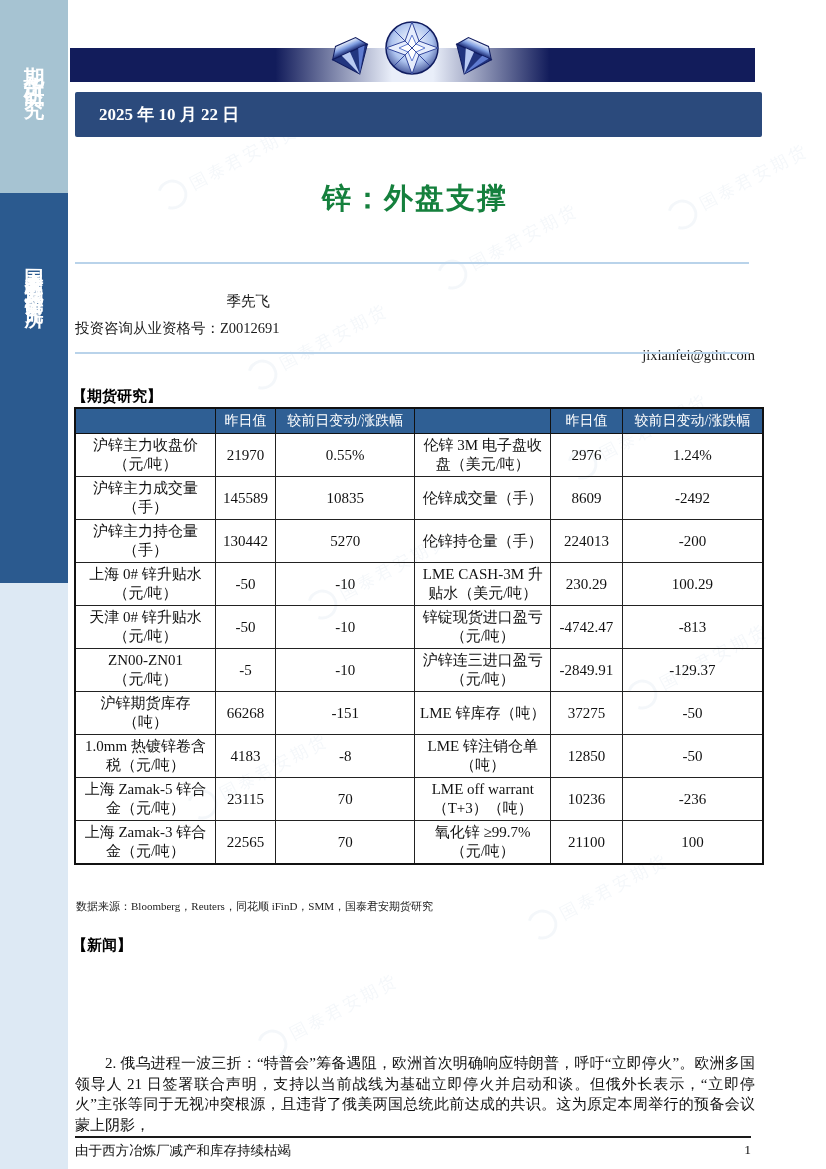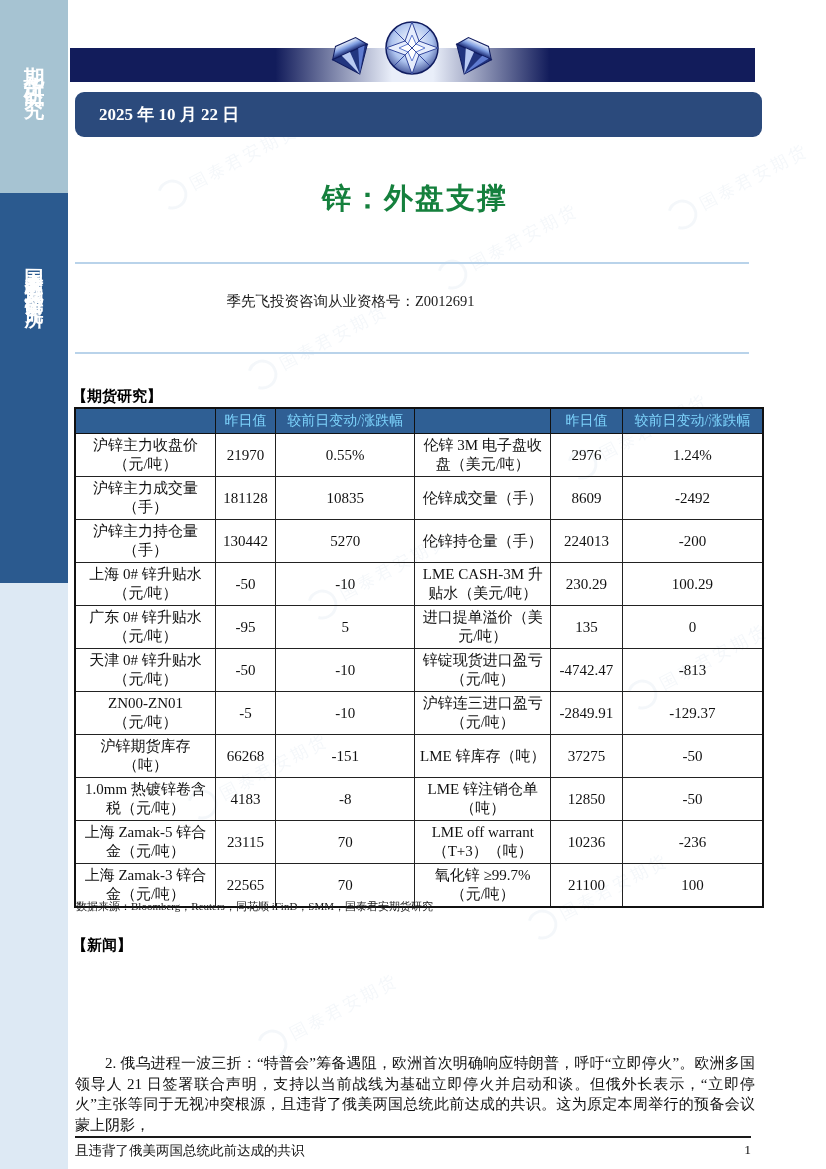--- a/index.html
+++ b/index.html
@@ -13,35 +13,35 @@
   .sidebar-mid{height:390px;background:#2b5a8f;display:flex;justify-content:center;box-sizing:border-box;padding-top:60px;}
   .sidebar-bottom{height:586px;background:#dde9f4;}
   .vtext{writing-mode:vertical-rl;text-orientation:upright;color:#ffffff;font-weight:bold;}
   .vtext.top{font-size:21px;letter-spacing:10px;}
   .vtext.mid{font-size:19px;letter-spacing:5px;}
   
   .content{position:absolute;left:68px;top:0;width:758px;height:1169px;}
   .band{position:absolute;top:48px;left:2px;width:685px;height:34px;
     background:linear-gradient(90deg,#121c5b 0%,#121c5b 30%,#e9eef9 47%,#e9eef9 53%,#121c5b 70%,#121c5b 100%);}
   .diamond-logo{position:absolute;top:18px;left:246px;width:196px;height:68px;}
-  .date-bar{position:absolute;top:92px;left:7px;width:687px;height:45px;background:#2b4a7c;border-radius:9px;
+  .date-bar{position:absolute;top:92px;left:7px;width:687px;height:45px;background:#2b4a7c;border-radius:2px;
     color:#ffffff;font-size:17px;font-weight:bold;display:flex;align-items:center;padding-left:24px;box-sizing:border-box;}
   .title{position:absolute;top:179px;left:0;width:694px;text-align:center;font-size:29px;font-weight:bold;color:#15803d;letter-spacing:2px;}
   .rule-light{position:absolute;left:7px;width:674px;height:2px;background:#b9d3ea;}
   .rule1{top:262px;} .rule2{top:352px;}
   .authors{position:absolute;top:288px;left:7px;width:680px;font-size:14.5px;color:#1a1a1a;}
-  .author-row{display:flex;line-height:27px;}
+  .author-row{display:flex;line-height:27px;flex-direction:column;}
   .a-name{width:195px;text-align:right;}
   .a-cred{width:295px;text-align:left;}
   .a-email{flex:1;text-align:right;}
   .section-label{position:absolute;left:4px;font-size:15px;font-weight:bold;color:#000;}
   .sec-fund{top:387px;} .sec-news{top:936px;}
   
   table.fund{position:absolute;top:407px;left:6px;width:690px;border-collapse:collapse;border:2px solid #111;}
-  table.fund th{background:#2f5f94;color:#7dd3fc;font-weight:normal;font-size:14px;height:22px;border:1px solid #111;padding:1px 2px;}
+  table.fund th{background:#2f5f94;color:#ffffff;font-weight:normal;font-size:14px;height:22px;border:1px solid #111;padding:1px 2px;}
   table.fund td{border:1px solid #222;font-size:15px;line-height:19px;padding:2px 2px;text-align:center;vertical-align:middle;}
   td.lab{white-space:pre-line;}
   
   .source{position:absolute;top:899px;left:8px;font-size:11px;color:#222;}
   .news-p{position:absolute;left:7px;width:680px;font-size:15px;line-height:20.5px;text-align:justify;text-indent:2em;margin:0;}
   .p1{top:962px;} .p2{top:1053px;}
   
   .footer-rule{position:absolute;top:1136px;left:7px;width:676px;height:2px;background:#1a1a1a;}
   .footer-row{position:absolute;top:1142px;left:7px;width:676px;display:flex;justify-content:space-between;font-size:13.5px;color:#111;}
   
@@ -148,20 +148,21 @@
   </div>
 
   <div class="title">锌：外盘支撑</div>
 
   <div class="rule-light rule1"></div>
 
   <div class="authors">
     <div class="author-row">
       <span class="a-name">季先飞</span>
       <span class="a-cred">投资咨询从业资格号：Z0012691</span>
+      <span class="a-email">jixianfei@gtht.com</span>
     </div>
   </div>
 
   <div class="rule-light rule2"></div>
 
   <div class="section-label sec-fund">【期货研究】</div>
 
   <table class="fund">
     <colgroup>
       <col style="width:141px">
@@ -188,21 +189,21 @@
           <td>21970</td>
           <td>0.55%</td>
           <td class="lab">伦锌 3M 电子盘收
 盘（美元/吨）</td>
           <td>2976</td>
           <td>1.24%</td>
         </tr>
       <tr>
           <td class="lab">沪锌主力成交量
 （手）</td>
-          <td>181128</td>
+          <td>145589</td>
           <td>10835</td>
           <td class="lab">伦锌成交量（手）</td>
           <td>8609</td>
           <td>-2492</td>
         </tr>
       <tr>
           <td class="lab">沪锌主力持仓量
 （手）</td>
           <td>130442</td>
           <td>5270</td>
@@ -212,30 +213,20 @@
         </tr>
       <tr>
           <td class="lab">上海 0# 锌升贴水
 （元/吨）</td>
           <td>-50</td>
           <td>-10</td>
           <td class="lab">LME CASH-3M 升
 贴水（美元/吨）</td>
           <td>230.29</td>
           <td>100.29</td>
-        </tr>
-      <tr>
-          <td class="lab">广东 0# 锌升贴水
-（元/吨）</td>
-          <td>-95</td>
-          <td>5</td>
-          <td class="lab">进口提单溢价（美
-元/吨）</td>
-          <td>135</td>
-          <td>0</td>
         </tr>
       <tr>
           <td class="lab">天津 0# 锌升贴水
 （元/吨）</td>
           <td>-50</td>
           <td>-10</td>
           <td class="lab">锌锭现货进口盈亏
 （元/吨）</td>
           <td>-4742.47</td>
           <td>-813</td>
@@ -292,17 +283,17 @@
     </tbody>
   </table>
 
   <div class="source">数据来源：Bloomberg，Reuters，同花顺 iFinD，SMM，国泰君安期货研究</div>
 
   <div class="section-label sec-news">【新闻】</div>
   <p class="news-p p2">2. 俄乌进程一波三折：“特普会”筹备遇阻，欧洲首次明确响应特朗普，呼吁“立即停火”。欧洲多国领导人 21 日签署联合声明，支持以当前战线为基础立即停火并启动和谈。但俄外长表示，“立即停火”主张等同于无视冲突根源，且违背了俄美两国总统此前达成的共识。这为原定本周举行的预备会议蒙上阴影，</p>
 
   <div class="footer-rule"></div>
   <div class="footer-row">
-    <span>且违背了俄美两国总统此前达成的共识</span>
+    <span>由于西方冶炼厂减产和库存持续枯竭</span>
     <span>1</span>
   </div>
 
 </div>
 
 </body></html>

